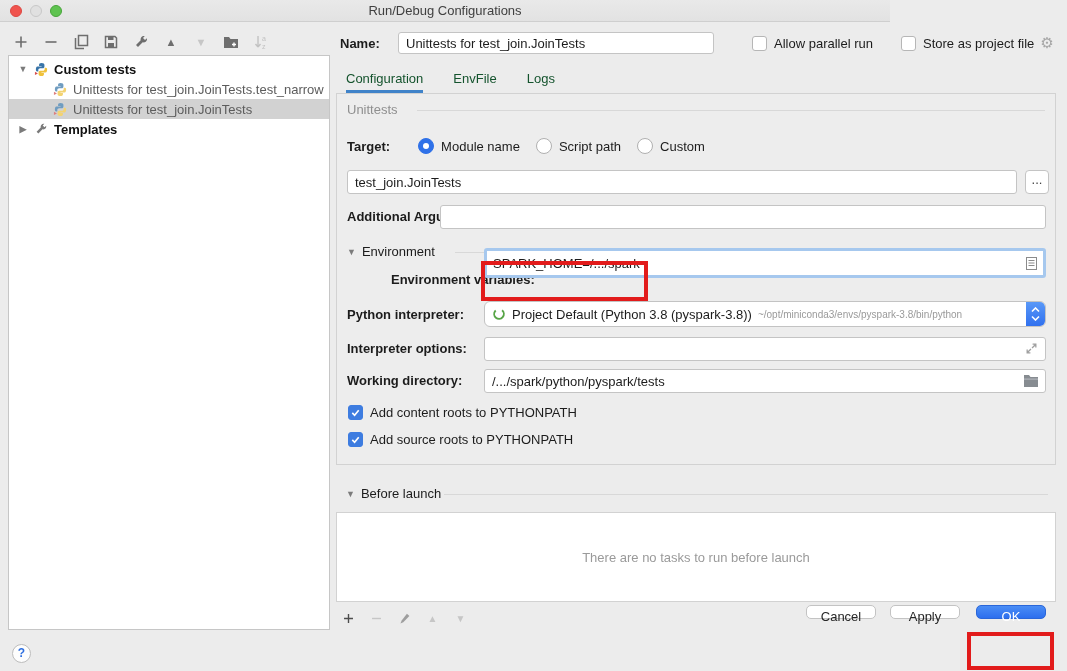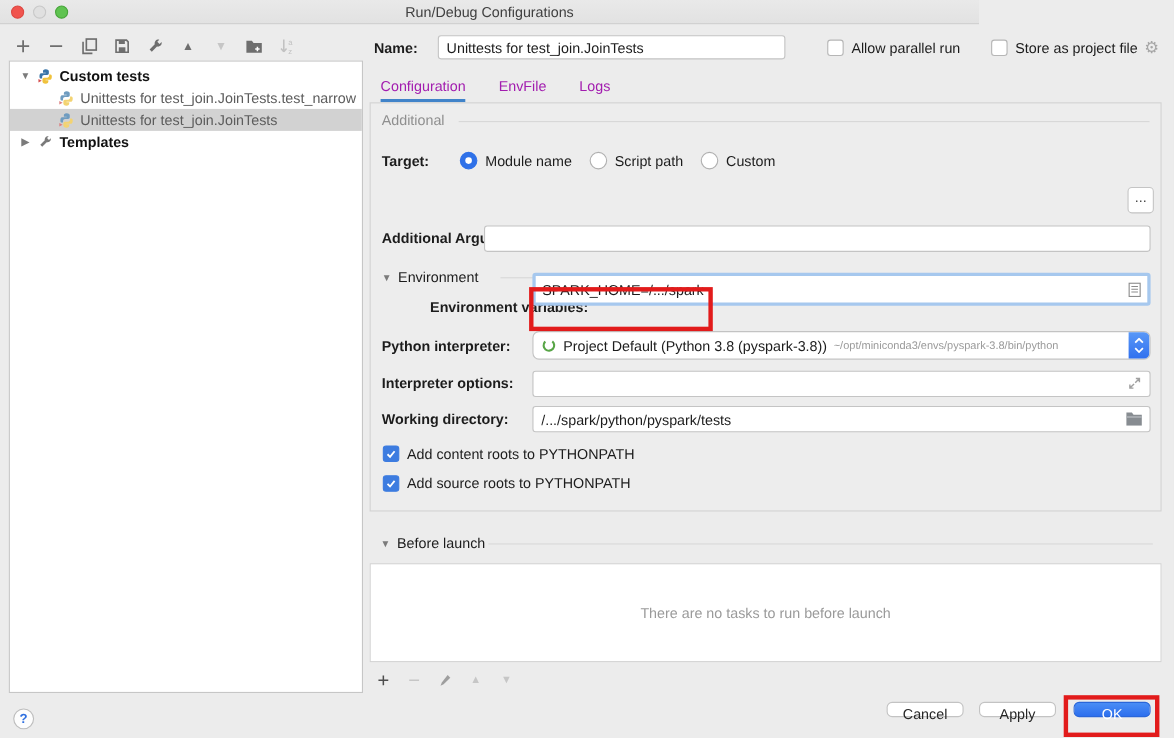--- a/index.html
+++ b/index.html
@@ -64,21 +64,21 @@
   }
   .cb { width:15px; height:15px; border:1px solid #b6b6b6; border-radius:3px; background:#fff; flex:0 0 15px; }
   .cb.checked { background:#3d7ce0; border-color:#3d7ce0; display:flex; align-items:center; justify-content:center; }
   .cb-group { display:flex; align-items:center; gap:7px; }
 
   
   .tabs {
     position:absolute; left:336px; top:66px; width:720px; height:27px;
     display:flex; align-items:flex-end; gap:30px; padding-left:10px;
   }
-  .tab { padding-bottom:7px; color:#a21caf; }
+  .tab { padding-bottom:7px; color:#14532d; }
   .tab.active { border-bottom:3px solid #4083c9; padding-bottom:4px; }
 
   
   .config-panel {
     position:absolute; left:336px; top:93px; width:720px; height:372px;
     background:#ededed; border:1px solid #d2d2d2;
   }
   .group-label { color:#8f8f8f; }
   .group-line { position:absolute; height:1px; background:#d8d8d8; }
   .sec-arrow { font-size:9px; color:#7b7b7b; margin-right:6px; }
@@ -134,21 +134,21 @@
   }
   .tt-btn { width:15px; height:16px; display:flex; align-items:center; justify-content:center; font-size:14px; }
 
   
   .help-btn {
     position:absolute; left:12px; top:644px; width:19px; height:19px; border-radius:50%;
     background:#fdfdfd; border:1px solid #bdbdbd; color:#2e6fe0;
     font-size:12px; font-weight:bold; text-align:center; line-height:17px;
   }
   .btn {
-    position:absolute; top:638px; width:70px; height:14px; border-radius:5px;
+    position:absolute; top:605px; width:70px; height:14px; border-radius:5px;
     background:#fff; border:1px solid #c3c3c3; font-size:13px; color:#262626;
     text-align:center; line-height:22px;
   }
   .btn.primary { background:linear-gradient(#4a8df5,#2d6fee); border-color:#2a66d9; color:#fff; }
 
   
   .annotation { position:absolute; border:4px solid #e21b1b; pointer-events:none; z-index:50; }
   .red-rect-env { left:481px; top:261px; width:167px; height:40px; }
   .red-rect-ok  { left:967px; top:632px; width:87px;  height:38px; }
 
@@ -287,39 +287,40 @@
 </div>
 
 <div class="tabs">
   <span class="tab active">Configuration</span>
   <span class="tab">EnvFile</span>
   <span class="tab">Logs</span>
 </div>
 
 <div class="config-panel">
 
-  <span class="abs group-label" style="left:10px;top:8px;">Additional</span>
+  <span class="abs group-label" style="left:10px;top:8px;">Unittests</span>
   <span class="group-line" style="left:80px;right:10px;top:16px;"></span>
 
   <div class="abs" style="left:10px;top:44px;display:flex;align-items:center;gap:16px;">
     <span class="lbl" style="margin-right:12px;">Target:</span>
     <span class="radio-opt">
       <span class="radio sel"></span>
       <span>Module name</span>
     </span>
     <span class="radio-opt">
       <span class="radio"></span>
       <span>Script path</span>
     </span>
     <span class="radio-opt">
       <span class="radio"></span>
       <span>Custom</span>
     </span>
   </div>
 
+  <input class="field abs" style="left: 10px; top: 76px; width: 670px;" value="test_join.JoinTests">
   <div class="browse-btn" style="left:688px;top:76px;">...</div>
 
   <span class="abs lbl" style="left:10px;top:115px;">Additional Arguments:</span>
   <input class="field abs" style="left: 103px; top: 111px; width: 606px;" value="">
 
   <div class="abs" style="left:10px;top:150px;display:flex;align-items:center;">
     <span class="sec-arrow">▼</span>
     <span>Environment</span>
   </div>
   <span class="group-line" style="left:118px;right:10px;top:158px;"></span>

